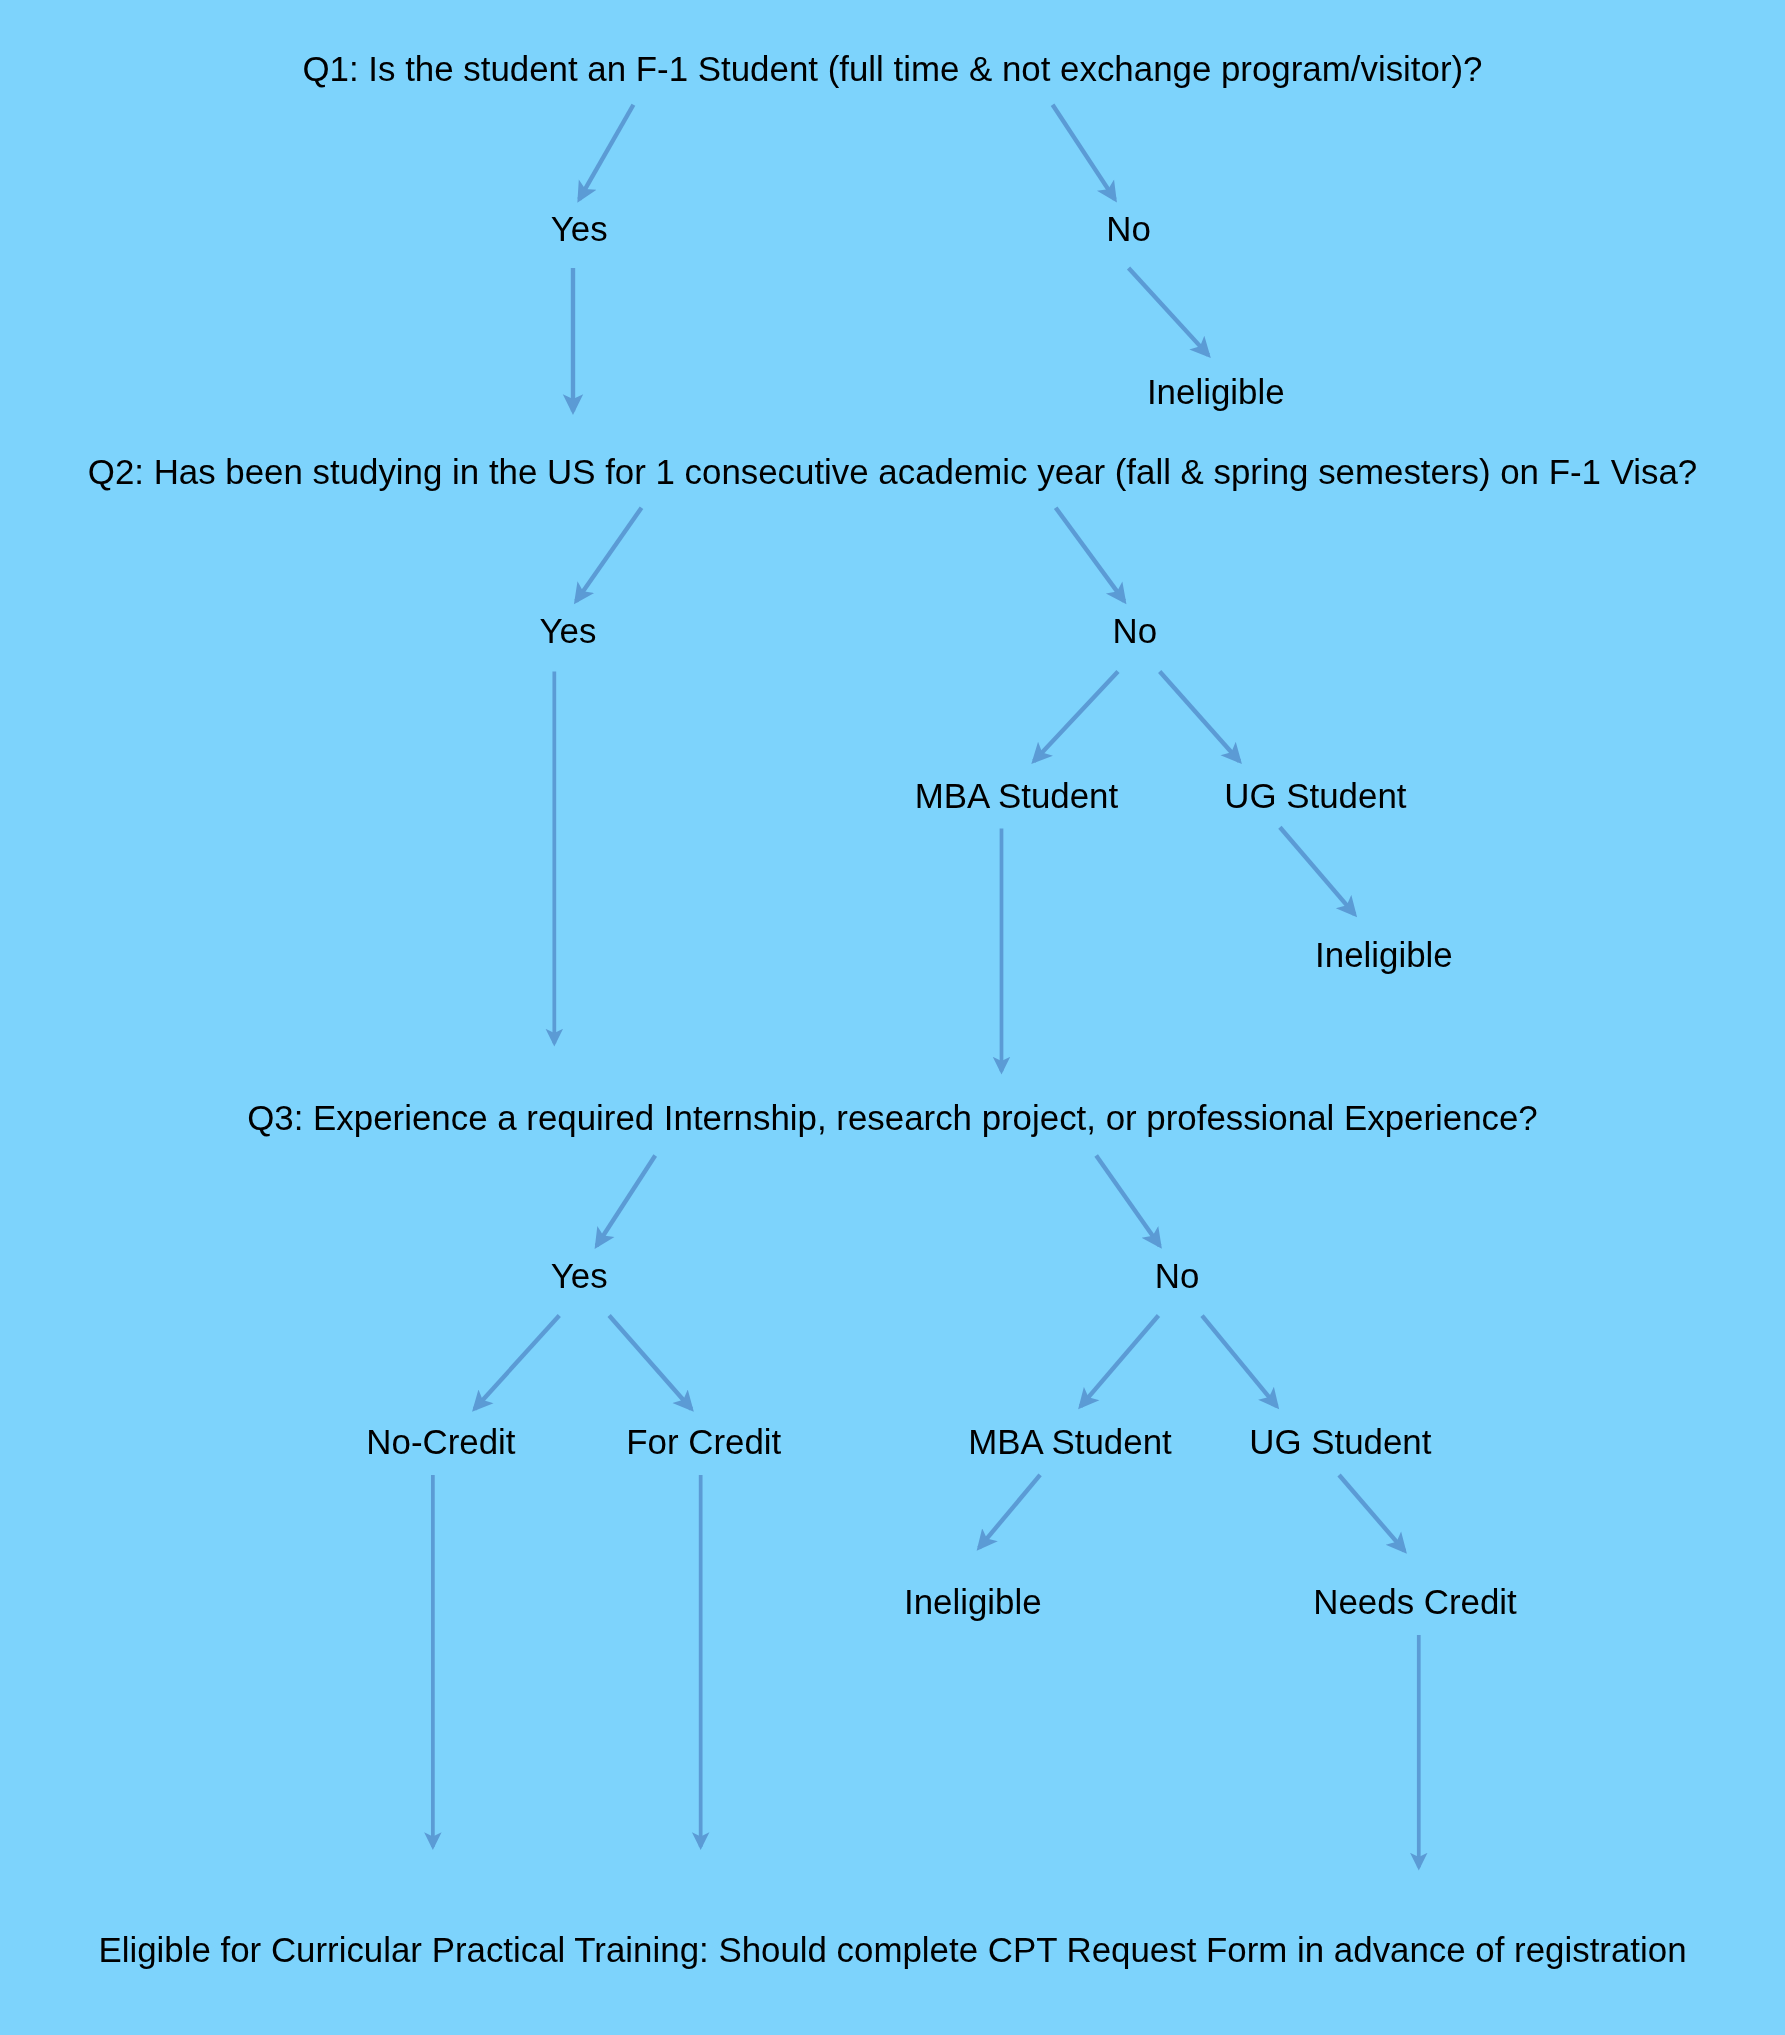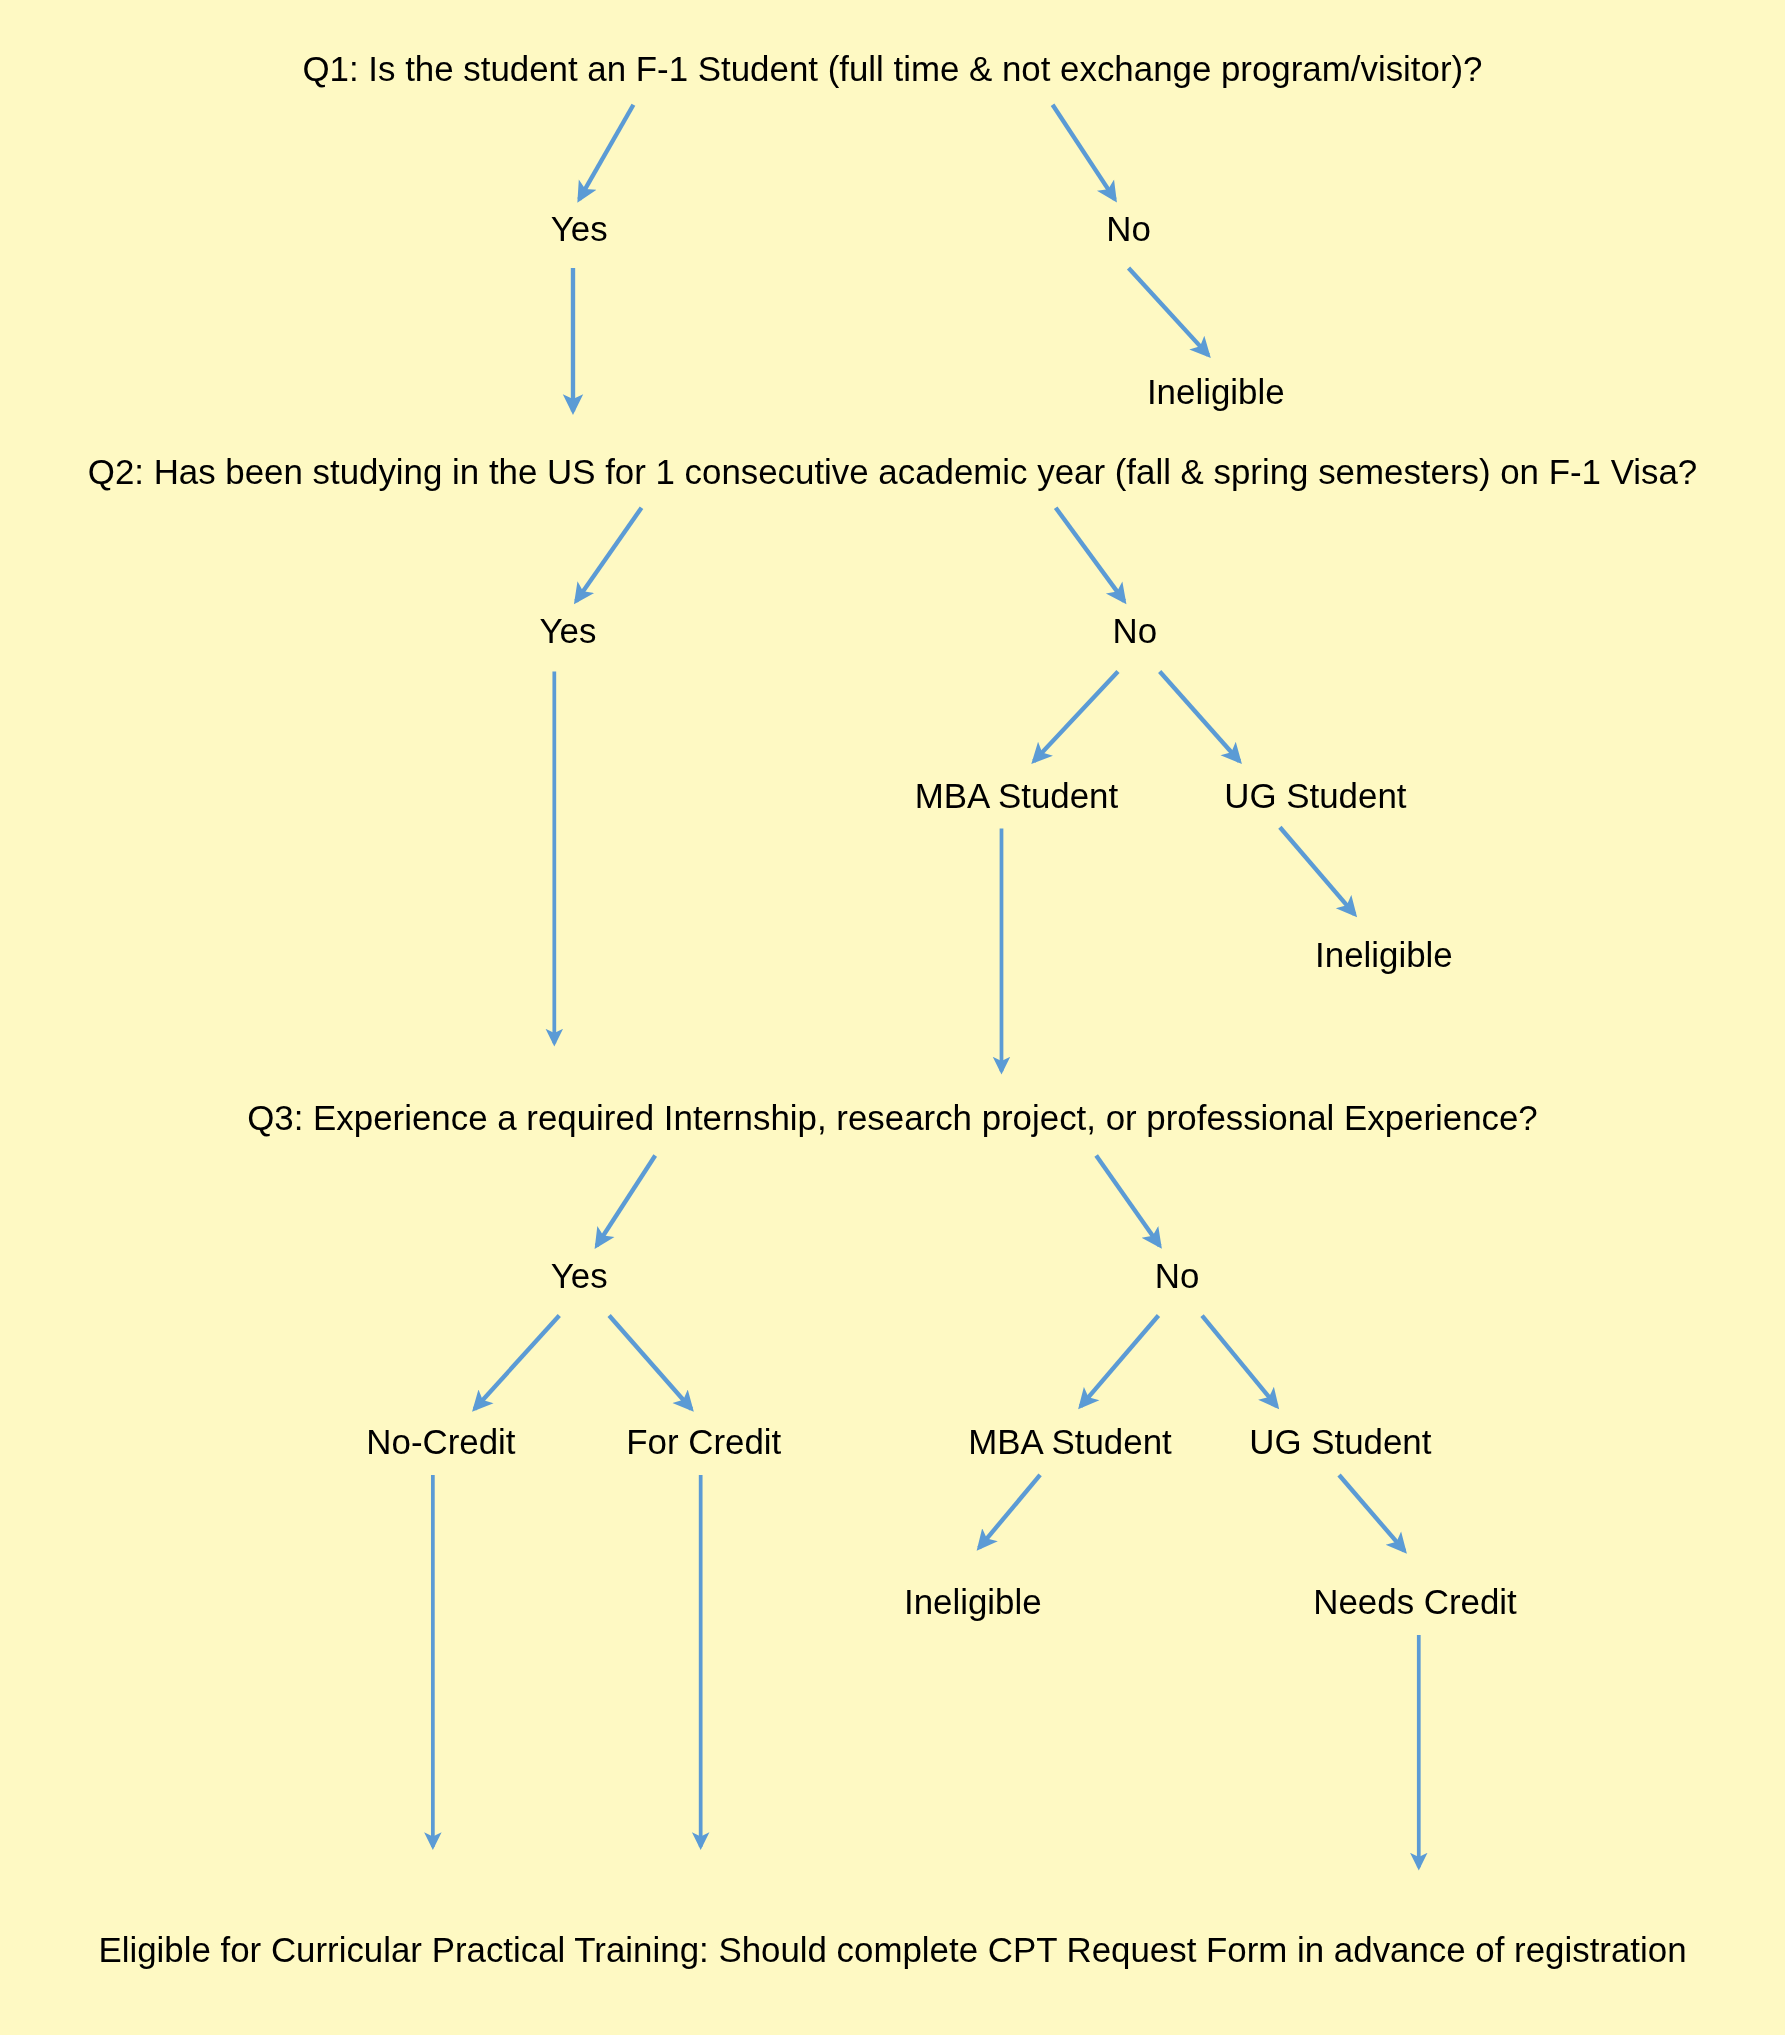--- a/index.html
+++ b/index.html
@@ -4,21 +4,21 @@
 <style>
   html, body {
     margin: 0;
     padding: 0;
     background: #ffffff;
   }
   #page {
     position: relative;
     width: 1785px;
     height: 2035px;
-    background: #fef9c3;
+    background: #7dd3fc;
     overflow: hidden;
     font-family: "Liberation Sans", sans-serif;
   }
   #flow-svg {
     position: absolute;
     left: 0;
     top: 0;
     width: 1785px;
     height: 2035px;
   }

